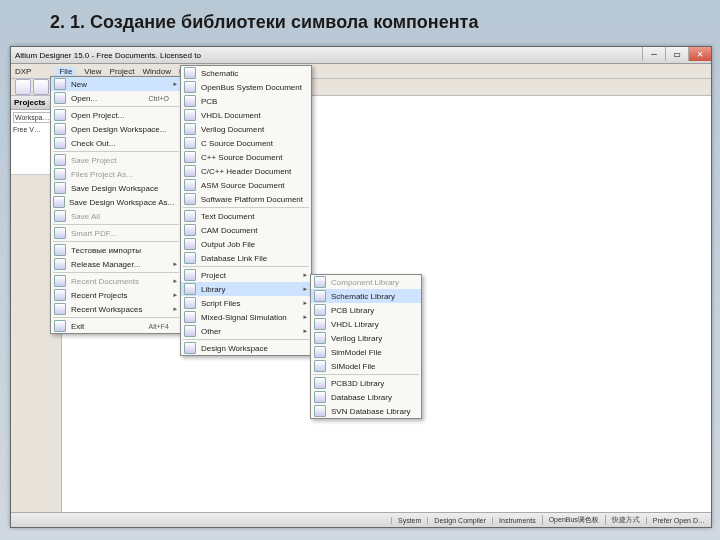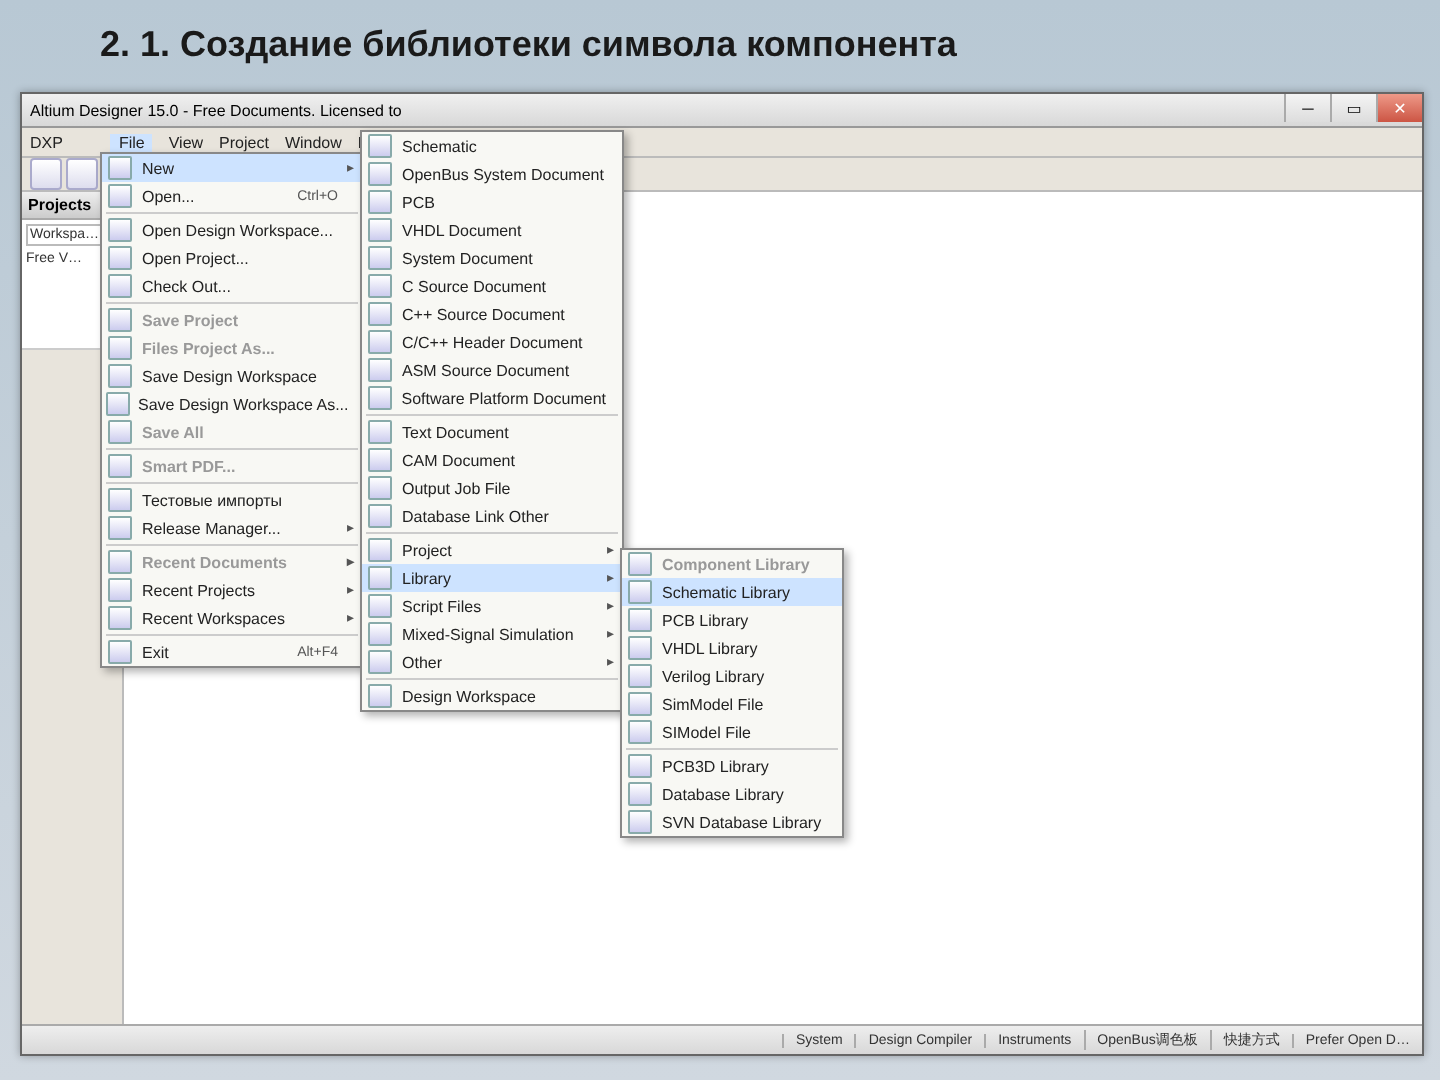--- a/index.html
+++ b/index.html
@@ -149,21 +149,21 @@
     height: 12px;
     white-space: nowrap;
     position: relative;
   }
   .menu-item.sep {
     height: 1px;
     padding: 0;
     margin: 1px 2px;
     background: #ccc;
   }
-  .menu-item.disabled { color: #999; font-weight: bold; }
+  .menu-item.disabled { color: #999; }
   .menu-item.highlight { background: #cde3ff; }
   .menu-icon {
     width: 14px;
     height: 12px;
     margin-right: 4px;
     display: flex;
     align-items: center;
     justify-content: center;
   }
   .menu-icon .ic {
@@ -251,27 +251,27 @@
         <span class="ic"></span>
       </span>
       <span>Open...</span>
       <span class="sc">Ctrl+O</span>
     </div>
     <div class="menu-item sep"></div>
     <div class="menu-item">
       <span class="menu-icon">
         <span class="ic"></span>
       </span>
+      <span>Open Project...</span>
+    </div>
+    <div class="menu-item">
+      <span class="menu-icon">
+        <span class="ic"></span>
+      </span>
       <span>Open Design Workspace...</span>
-    </div>
-    <div class="menu-item">
-      <span class="menu-icon">
-        <span class="ic"></span>
-      </span>
-      <span>Open Project...</span>
     </div>
     <div class="menu-item">
       <span class="menu-icon">
         <span class="ic"></span>
       </span>
       <span>Check Out...</span>
     </div>
     <div class="menu-item sep"></div>
     <div class="menu-item disabled">
       <span class="menu-icon">
@@ -378,21 +378,21 @@
     <div class="menu-item">
       <span class="menu-icon">
         <span class="ic"></span>
       </span>
       <span>VHDL Document</span>
     </div>
     <div class="menu-item">
       <span class="menu-icon">
         <span class="ic"></span>
       </span>
-      <span>System Document</span>
+      <span>Verilog Document</span>
     </div>
     <div class="menu-item">
       <span class="menu-icon">
         <span class="ic"></span>
       </span>
       <span>C Source Document</span>
     </div>
     <div class="menu-item">
       <span class="menu-icon">
         <span class="ic"></span>
@@ -433,21 +433,21 @@
     <div class="menu-item">
       <span class="menu-icon">
         <span class="ic"></span>
       </span>
       <span>Output Job File</span>
     </div>
     <div class="menu-item">
       <span class="menu-icon">
         <span class="ic"></span>
       </span>
-      <span>Database Link Other</span>
+      <span>Database Link File</span>
     </div>
     <div class="menu-item sep"></div>
     <div class="menu-item">
       <span class="menu-icon">
         <span class="ic"></span>
       </span>
       <span>Project</span>
       <span class="arrow">▸</span>
     </div>
     <div class="menu-item highlight">

